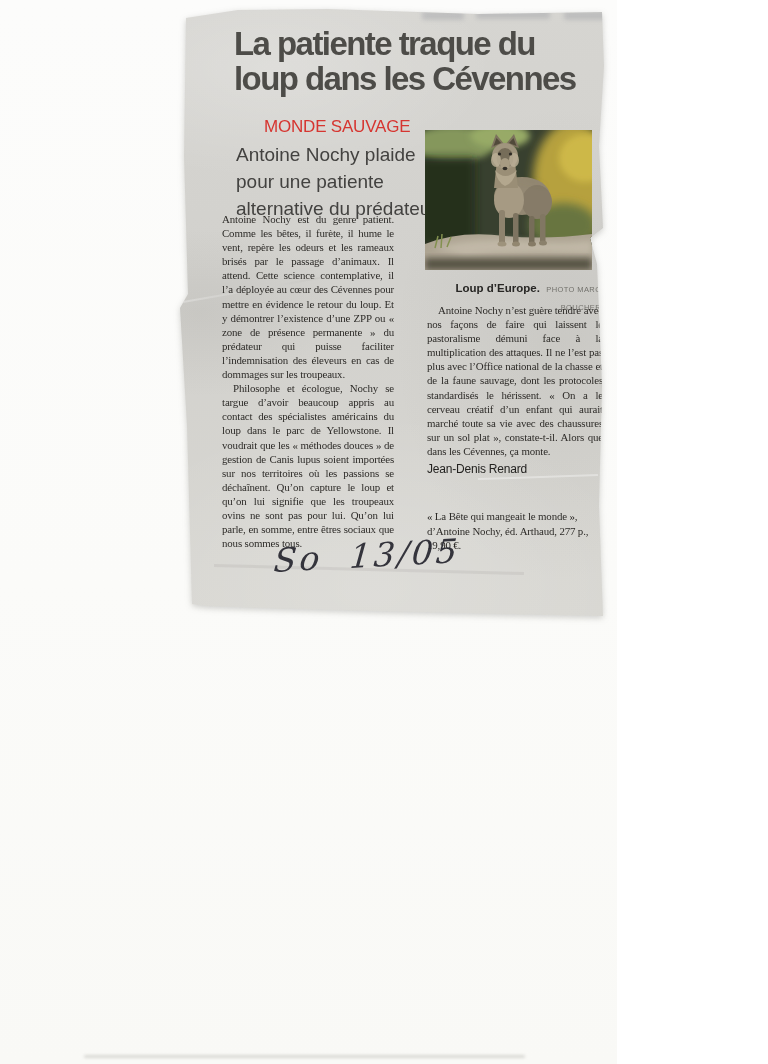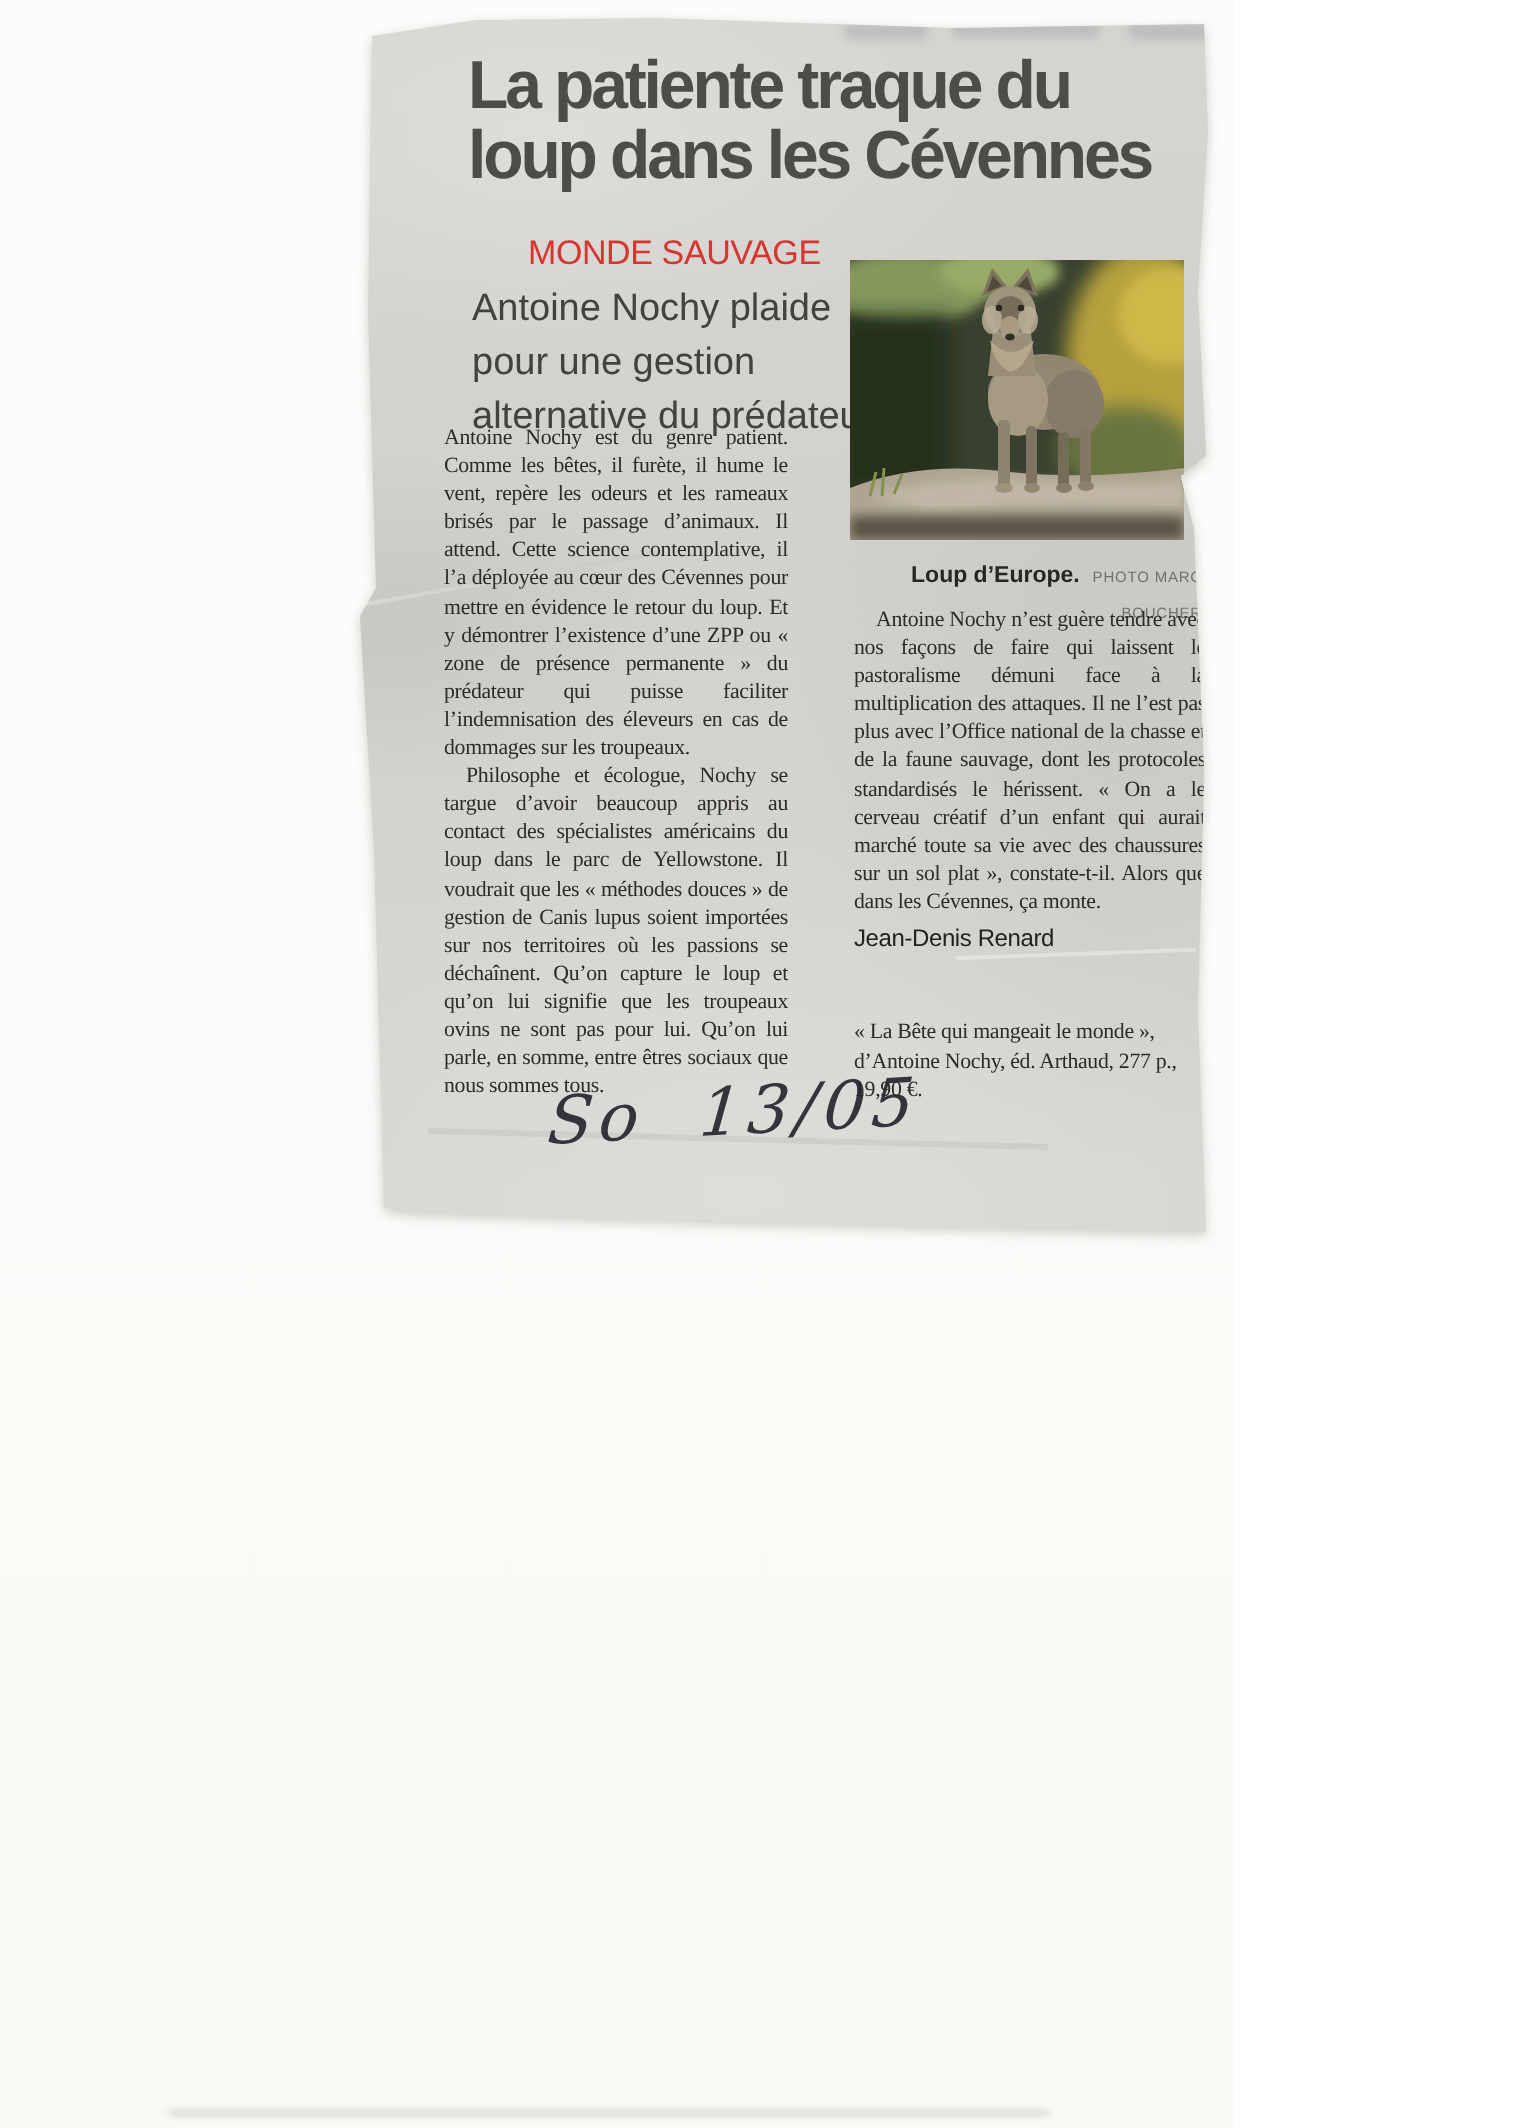--- a/index.html
+++ b/index.html
@@ -67,21 +67,21 @@
 
       <div class="headline">
         <div>La patiente traque du</div>
         <div>loup dans les Cévennes</div>
       </div>
 
       <div class="kicker">MONDE SAUVAGE</div>
 
       <div class="standfirst">
         <div>Antoine Nochy plaide</div>
-        <div>pour une gestion</div>
+        <div>pour une patiente</div>
         <div>alternative du prédateur</div>
       </div>
 
       <div class="col-left bodytext">
         <p>Antoine Nochy est du genre patient. Comme les bêtes, il furète, il hume le vent, repère les odeurs et les rameaux brisés par le passage d’animaux. Il attend. Cette science contemplative, il l’a déployée au cœur des Cévennes pour mettre en évidence le retour du loup. Et y démontrer l’existence d’une ZPP ou « zone de présence permanente » du prédateur qui puisse faciliter l’indemnisation des éleveurs en cas de dommages sur les troupeaux.</p>
         <p>Philosophe et écologue, Nochy se targue d’avoir beaucoup appris au contact des spécialistes américains du loup dans le parc de Yellowstone. Il voudrait que les « méthodes douces » de gestion de Canis lupus soient importées sur nos territoires où les passions se déchaînent. Qu’on capture le loup et qu’on lui signifie que les troupeaux ovins ne sont pas pour lui. Qu’on lui parle, en somme, entre êtres sociaux que nous sommes tous.</p>
       </div>
 
       <div class="photo">
         <svg viewBox="0 0 167 140" preserveAspectRatio="none">

